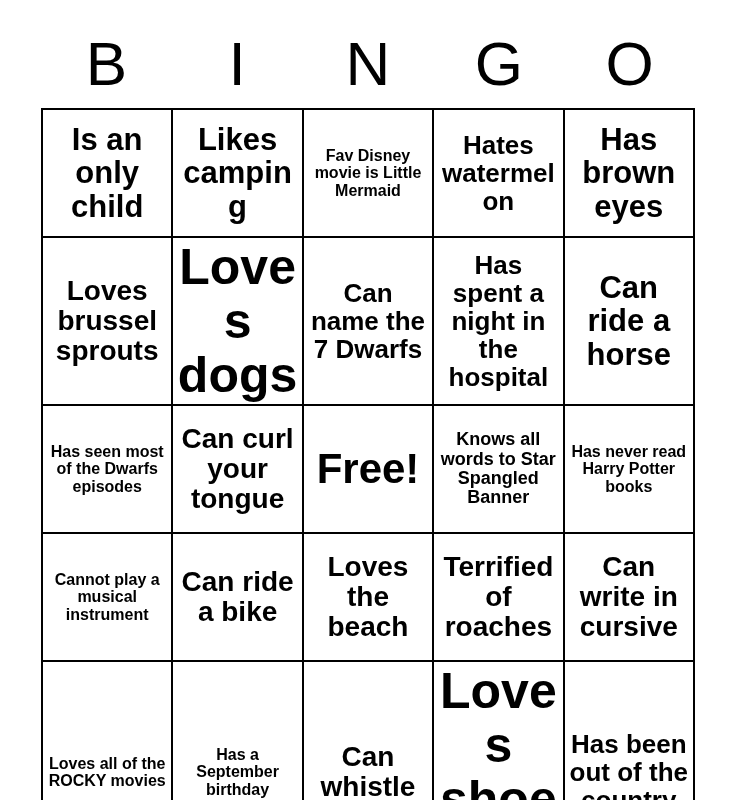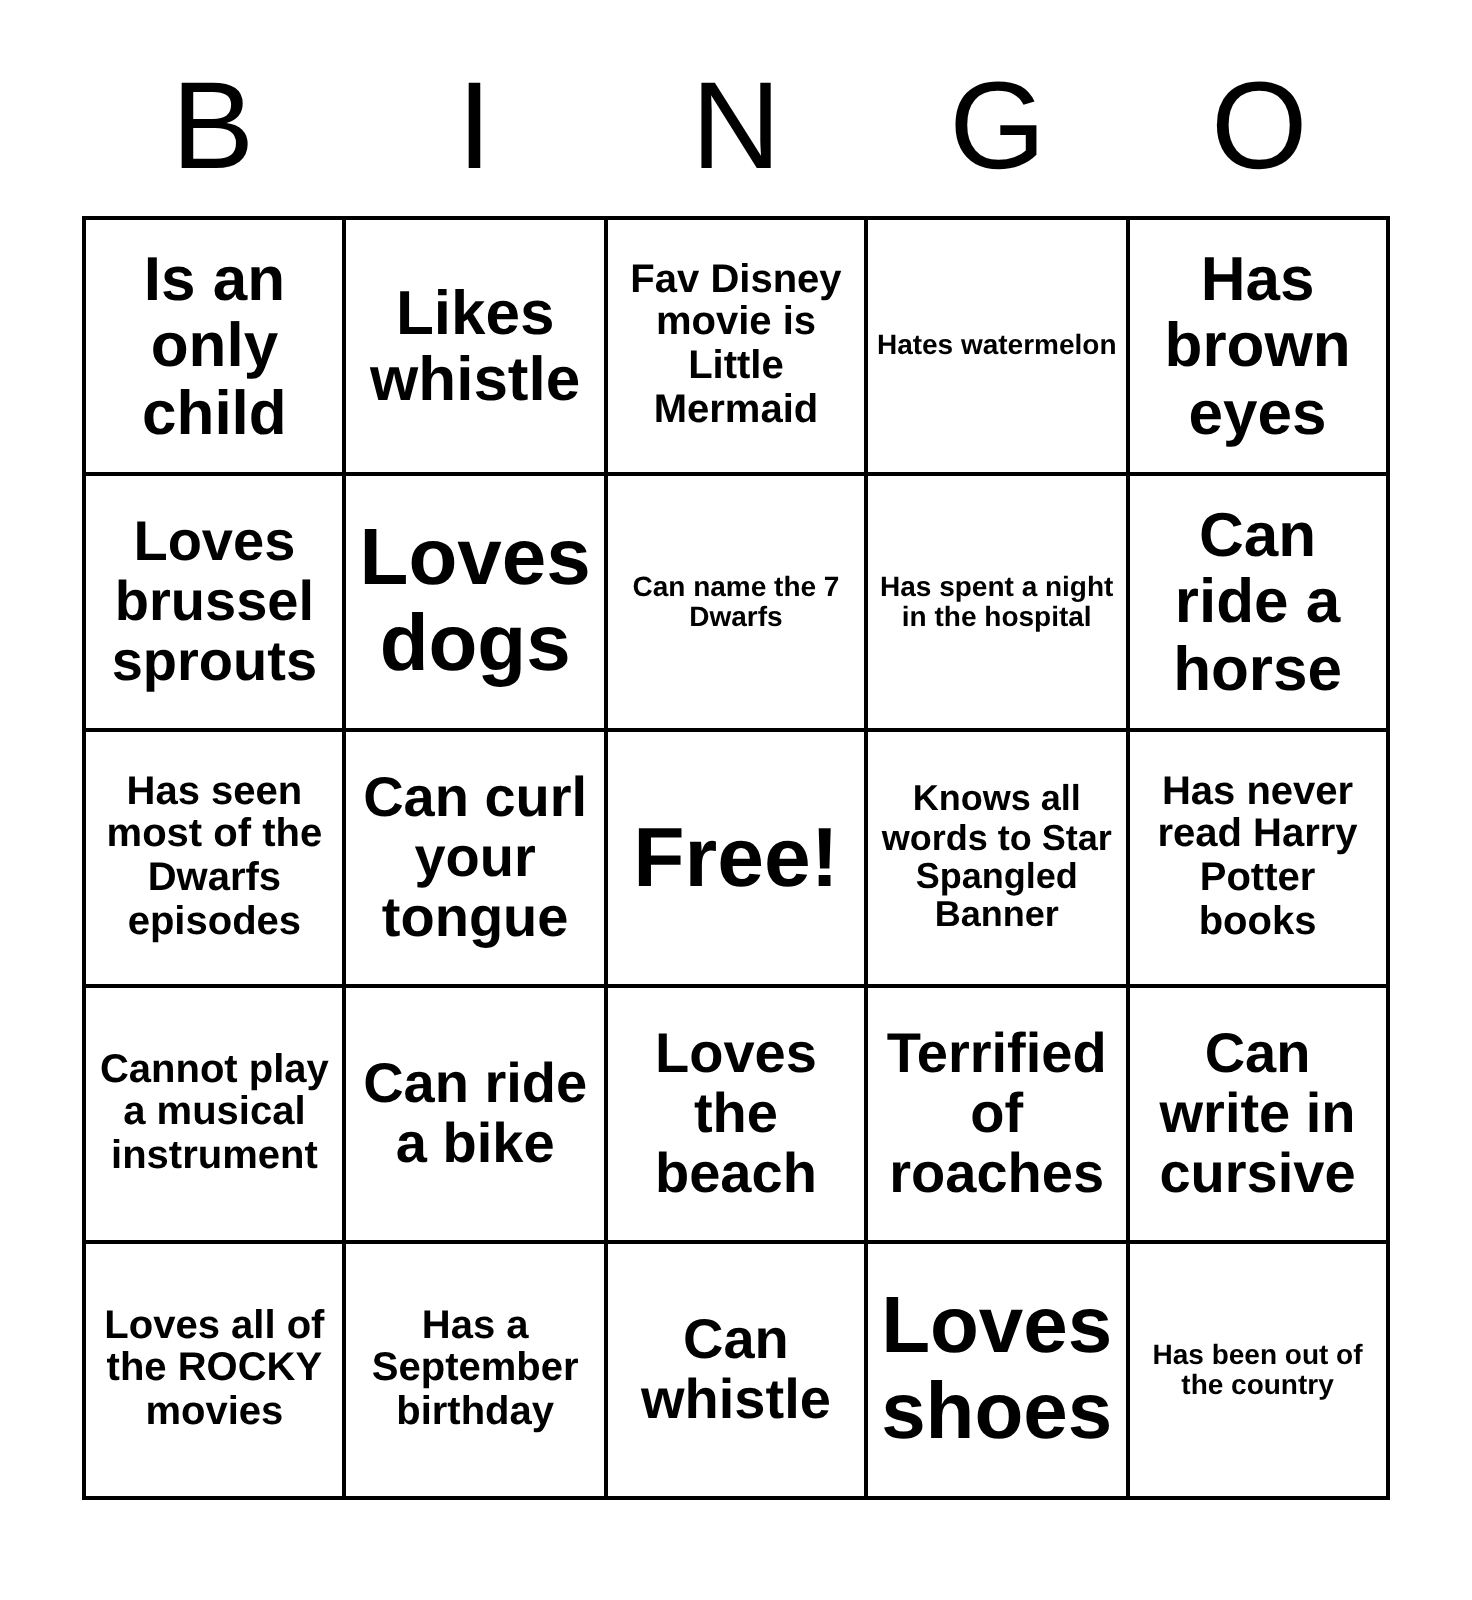--- a/index.html
+++ b/index.html
@@ -53,46 +53,46 @@
     text-align: center;
     vertical-align: middle;
     padding: 2px 4px;
     box-sizing: border-box;
     font-family: "Liberation Sans", sans-serif;
     line-height: 1.08;
     word-wrap: break-word;
   }
   
   .fs-xs { font-size: 18px; }
-  .fs-s  { font-size: 20px; }
-  .fs-m  { font-size: 14px; }
+  .fs-s  { font-size: 16px; }
+  .fs-m  { font-size: 26px; }
   .fs-l  { font-size: 28px; }
   .fs-xl { font-size: 31px; }
-  .fs-xxl { font-size: 40px; }
+  .fs-xxl { font-size: 50px; }
   .fs-free { font-size: 42px; margin-left: 15px; }
 </style>
 </head>
 <body>
 
 <div class="page">
 
   <div class="bingo-header">
     <div class="letter">B</div>
     <div class="letter">I</div>
     <div class="letter">N</div>
     <div class="letter">G</div>
     <div class="letter">O</div>
   </div>
 
   <div class="grid-wrap">
     <table class="bingo-grid">
       <tbody>
         <tr>
           <td class="fs-xl">Is an only child</td>
-          <td class="fs-xl">Likes whistle</td>
+          <td class="fs-xl">Likes camping</td>
           <td class="fs-s">Fav Disney movie is Little Mermaid</td>
           <td class="fs-m">Hates watermelon</td>
           <td class="fs-xl">Has brown eyes</td>
         </tr>
         <tr>
           <td class="fs-l">Loves brussel sprouts</td>
           <td class="fs-xxl">Loves dogs</td>
           <td class="fs-m">Can name the 7 Dwarfs</td>
           <td class="fs-m">Has spent a night in the hospital</td>
           <td class="fs-xl">Can ride a horse</td>

